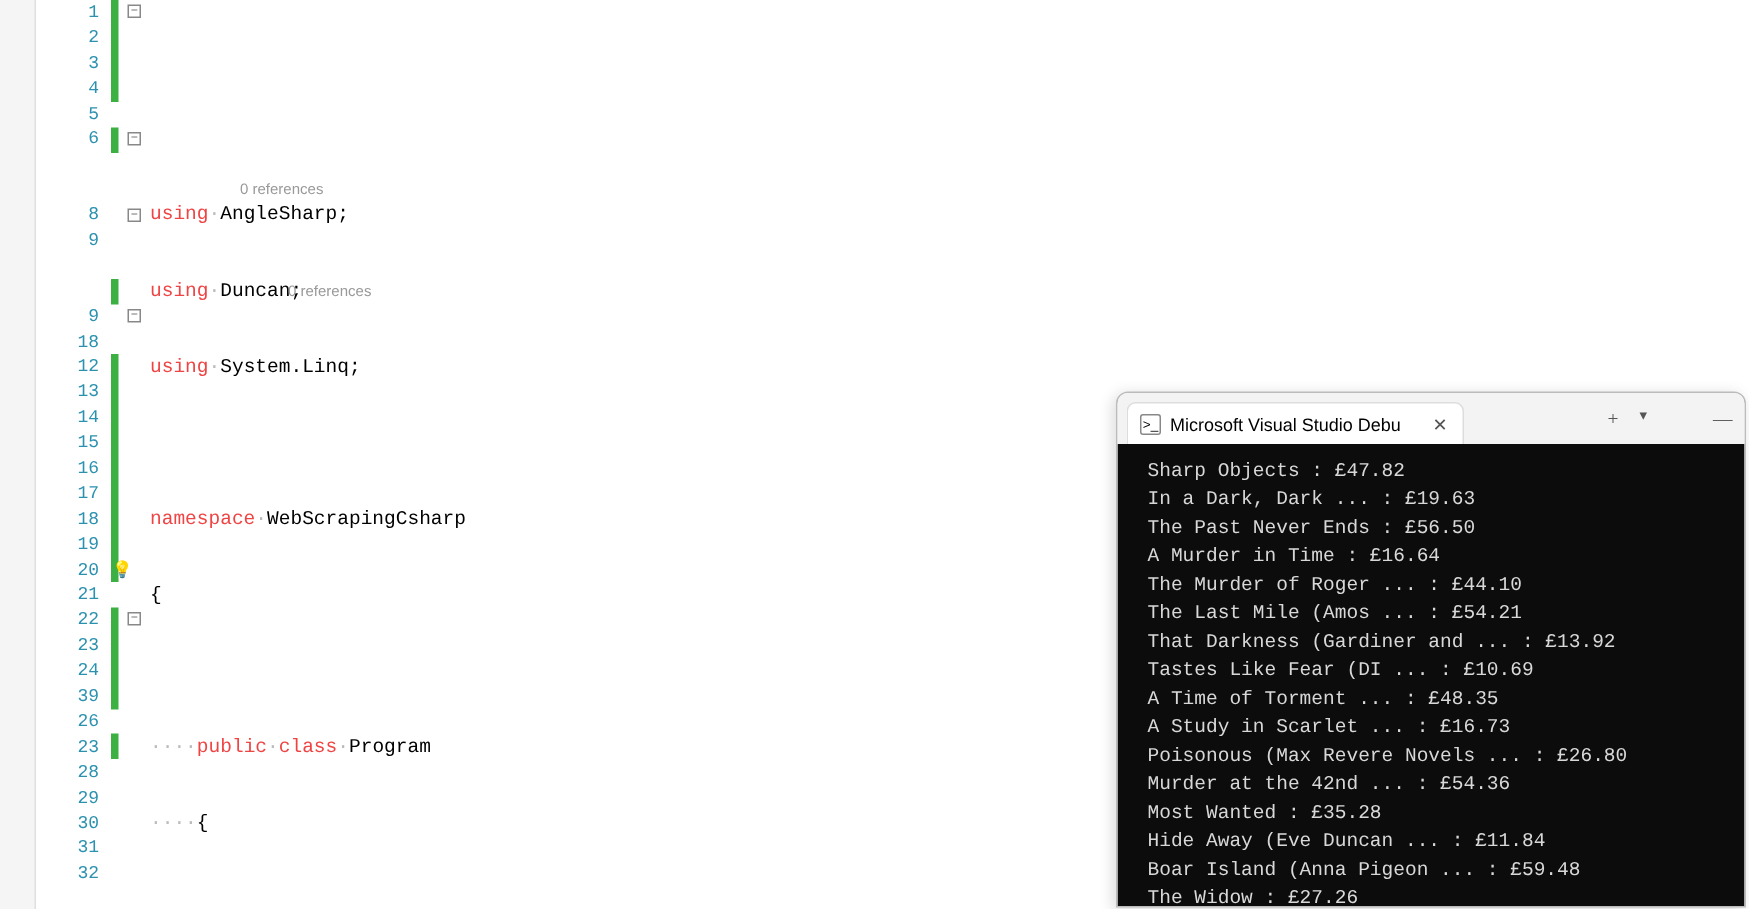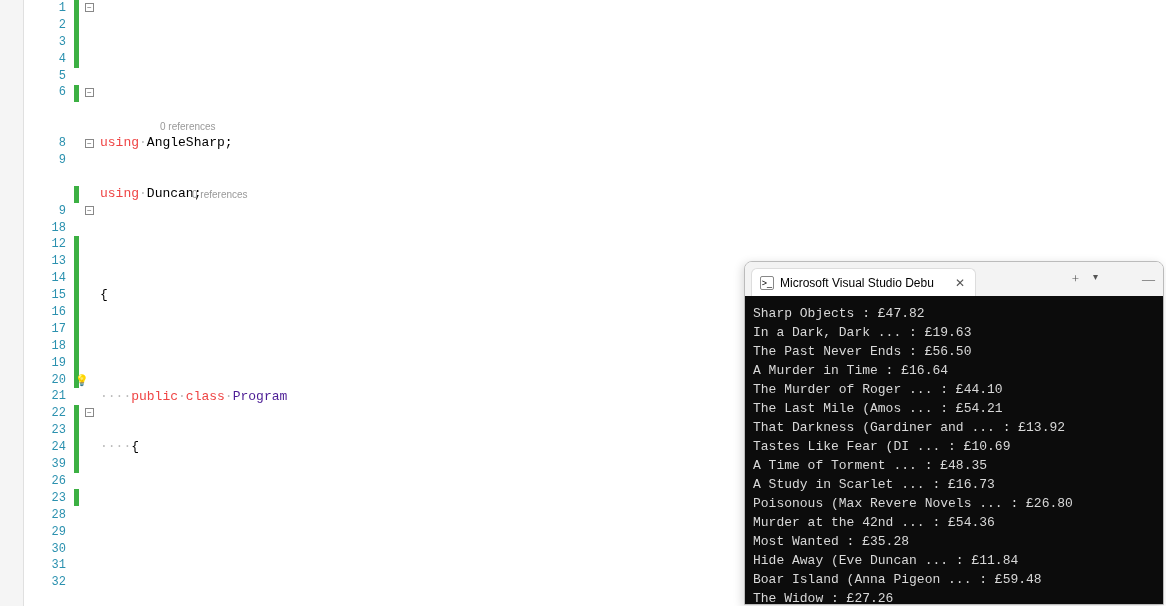--- a/index.html
+++ b/index.html
@@ -67,21 +67,21 @@
     flex:1;
     position:relative;
     white-space: pre;
     line-height: 16.9px;
     color:#000;
   }
   .code-line {
     height:16.9px;
   }
   .kw { color:#ef4444; }
-  .type { color:#4c1d95; }
+  .type { color:#000000; }
   .dots { color:#bbb; letter-spacing:0px;}
   .ref-hint {
     font-family: Liberation Sans, sans-serif;
     font-size:10px;
     color:#999;
     position:absolute;
     margin-left:28px;
   }
   .hl-line {
     position:absolute;
@@ -150,21 +150,21 @@
     padding-right:8px;
     font-family:'Segoe UI';
     color:#555;
   }
   .title-actions span {font-size:13px;}
   .console-body {
     background:#0c0c0c;
     color:#d8d8d8;
     font-family:Consolas,'Courier New',monospace;
     font-size:13px;
-    padding:8px 8px;
+    padding:8px 20px;
     height:calc(100% - 34px);
     line-height:19px;
     white-space:pre;
     overflow:hidden;
   }
 </style>
 </head>
 <body>
 
 <div class="editor">
@@ -227,21 +227,23 @@
 
   <div class="code-area">
     <div class="hl-line" style="top:371.8px;"></div>
     <span class="bulb" style="top:373px; left:-25px;">💡</span>
 
     <span class="ref-hint" style="top:119px;left:32px;">0 references</span>
     <span class="ref-hint" style="top:187px;left:64px;">0 references</span>
 
     <div class="code-line"><span class="kw">using</span><span class="dots">·</span><span>AngleSharp</span>;</div>
     <div class="code-line"><span class="kw">using</span><span class="dots">·</span><span>Duncan</span>;</div>
+    <div class="code-line"><span class="kw">using</span><span class="dots">·</span><span>System.Linq</span>;</div>
     <div class="code-line"></div>
+    <div class="code-line"><span class="kw">namespace</span><span class="dots">·</span><span>WebScrapingCsharp</span></div>
     <div class="code-line">{</div>
     <div class="code-line"></div>
     <div class="code-line"><span class="dots">····</span><span class="kw">public</span><span class="dots">·</span><span class="kw">class</span><span class="dots">·</span><span class="type">Program</span></div>
     <div class="code-line"><span class="dots">····</span>{</div>
     
     
     
     
     
     

